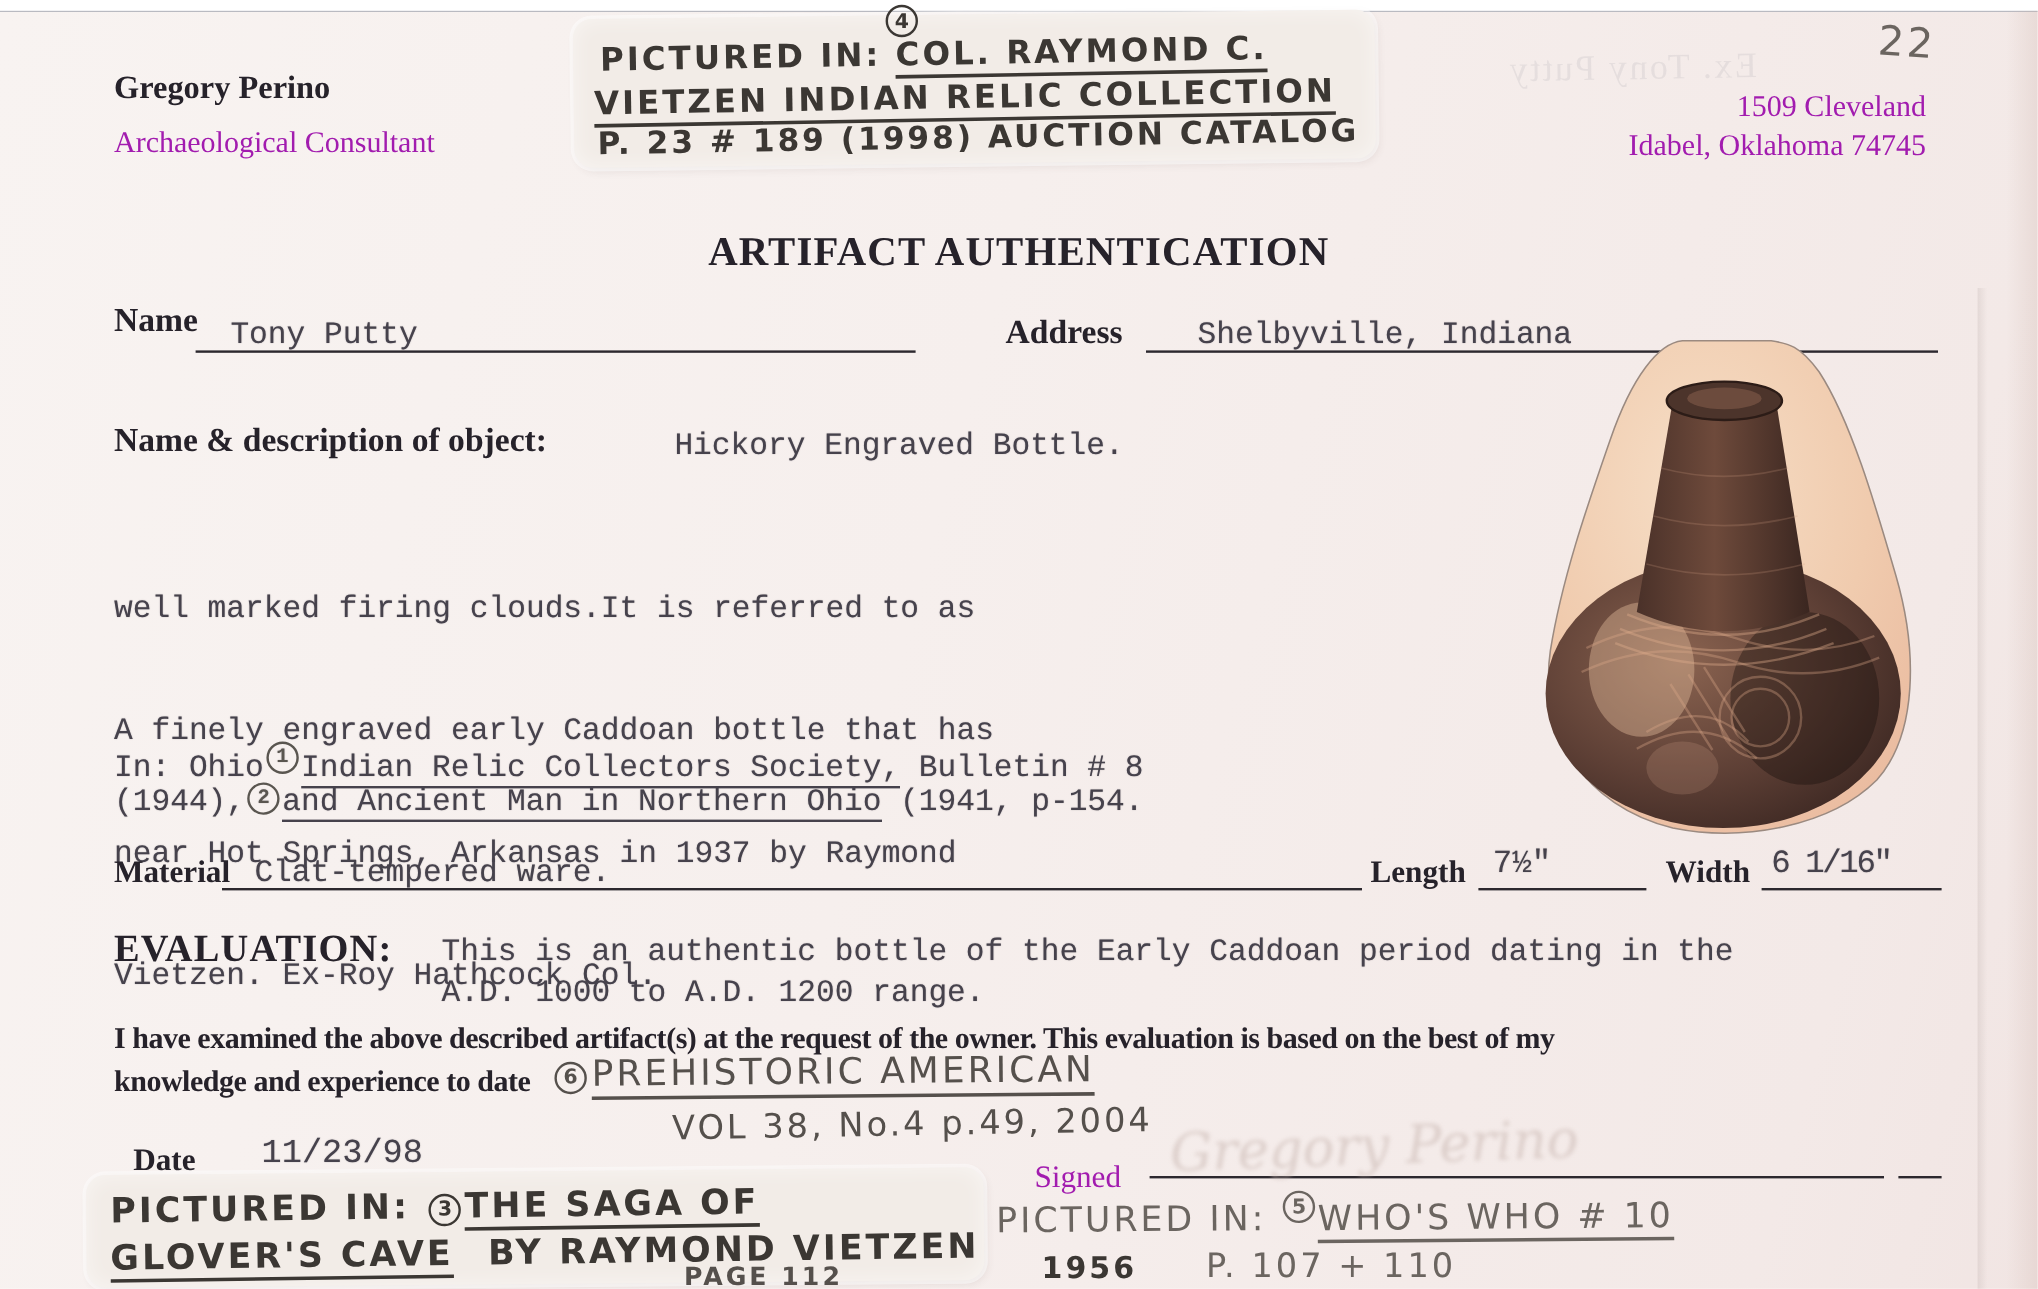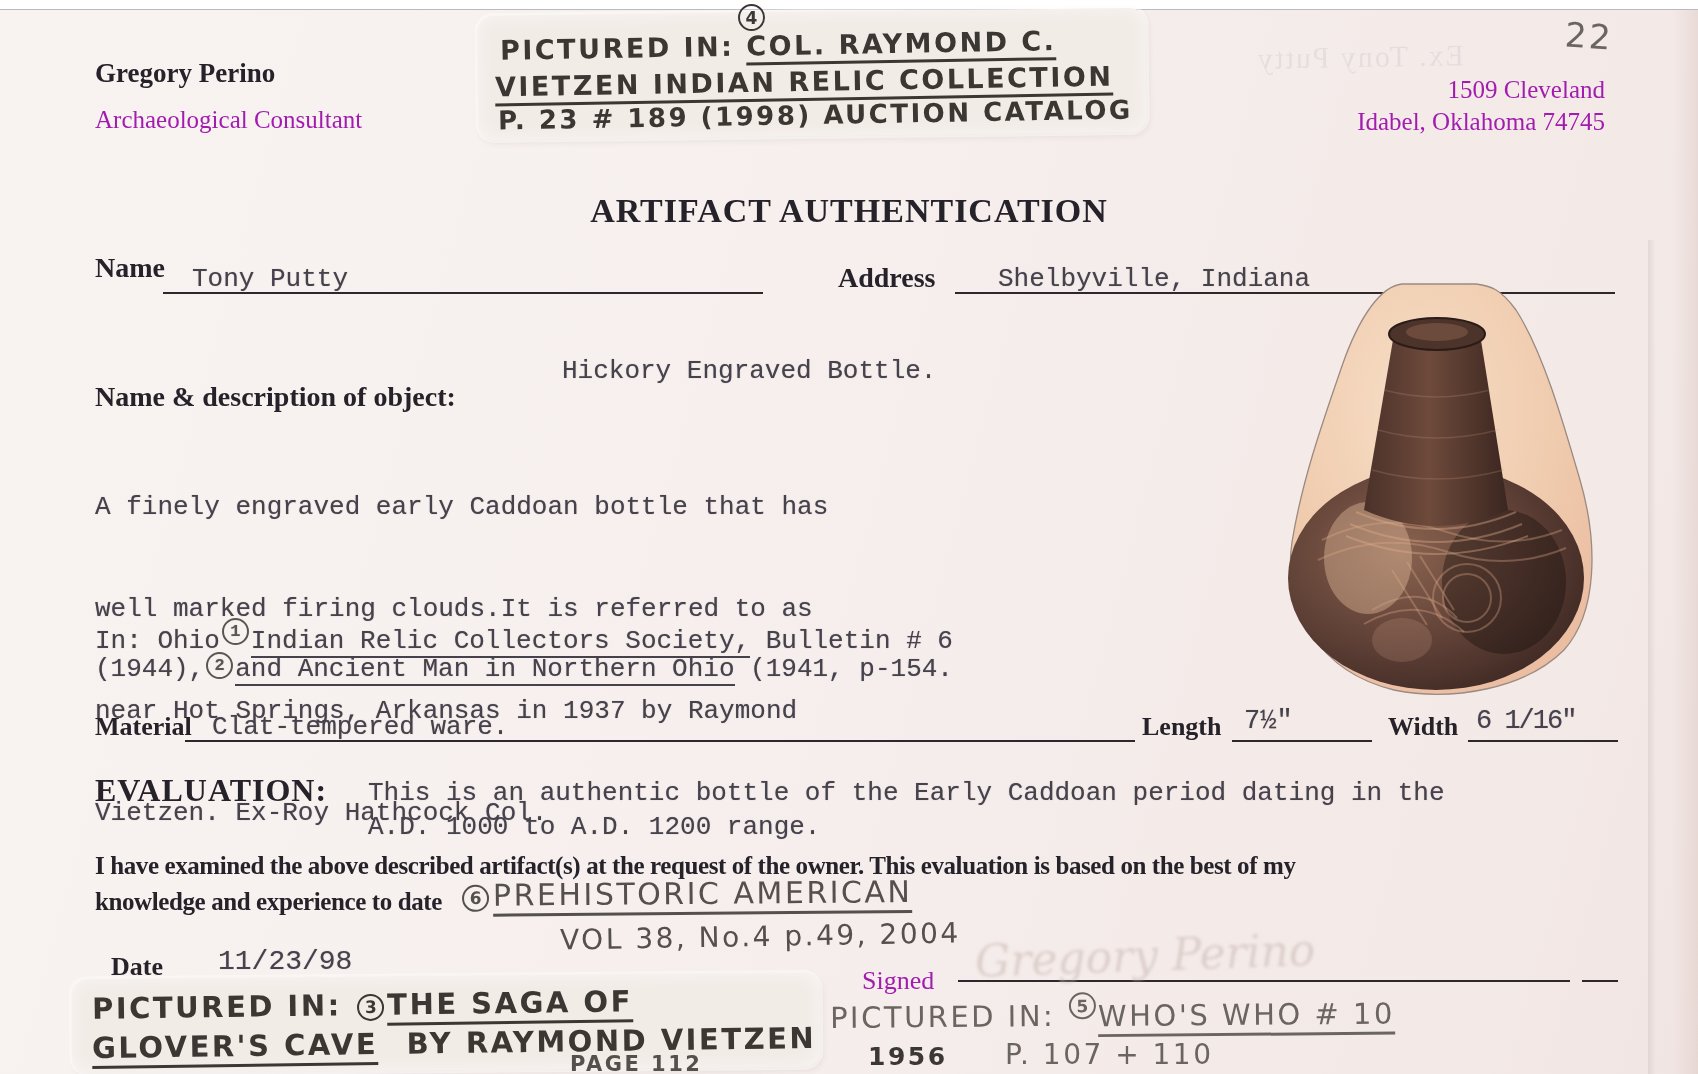--- a/index.html
+++ b/index.html
@@ -73,32 +73,32 @@
 <div class="abs serifB" style="left:0; top:192px; width:1698px; text-align:center; font-size:34px; letter-spacing:1px;">ARTIFACT AUTHENTICATION</div>
 
 <div class="abs serifB" style="left:95px; top:252px; font-size:28px;text-align:right;">Name</div>
 <div class="formline" style="left:163px; top:230px; width:600px; height:64px;"></div>
 <div class="abs mono" style="left:192px; top:264px; font-size:26px;">Tony Putty</div>
 
 <div class="abs serifB" style="left:838px; top:262px; font-size:28px;">Address</div>
 <div class="formline" style="left:955px; top:230px; width:660px; height:64px;"></div>
 <div class="abs mono" style="left:998px; top:264px; font-size:26px;">Shelbyville, Indiana</div>
 
-<div class="abs serifB" style="left:95px; top:352px; font-size:28px;margin-top:29px;">Name &amp; description of object:</div>
+<div class="abs serifB" style="left:95px; top:352px; font-size:28px;">Name &amp; description of object:</div>
 <div class="abs mono" style="left:562px; top:356px; font-size:26px;text-align:right;">Hickory Engraved Bottle.</div>
 
 <div class="abs mono" style="left:95px; top:422px; font-size:26px; line-height:34px; white-space:pre;">
+  <div>well marked firing clouds.It is referred to as</div>
   <div>A finely engraved early Caddoan bottle that has</div>
-  <div>well marked firing clouds.It is referred to as</div>
   <div>near Hot Springs, Arkansas in 1937 by Raymond</div>
   <div>Vietzen. Ex-Roy Hathcock Col.</div>
 </div>
 
 <div class="abs mono" style="left:95px; top:618px; font-size:26px; white-space:nowrap;">
-  <span>In: Ohio</span><span class="circle-num" style="vertical-align:12px; margin:0 2px; color:#5a5650; border-width:2px;">1</span><span class="ul-type">Indian Relic Collectors Society,</span><span> Bulletin # 6</span>
+  <span>In: Ohio</span><span class="circle-num" style="vertical-align:12px; margin:0 2px; color:#5a5650; border-width:2px;">1</span><span class="ul-type">Indian Relic Collectors Society,</span><span> Bulletin # 8</span>
 </div>
 <div class="abs mono" style="left:95px; top:652px; font-size:26px; white-space:nowrap;">
   <span>(1944),</span><span class="circle-num" style="vertical-align:6px; margin:0 2px; color:#5a5650; border-width:2px;">2</span><span class="ul-type">and Ancient Man in Northern Ohio</span><span> (1941, p-154.</span>
 </div>
 
 <div class="abs serifB" style="left:95px; top:712px; font-size:26px;">Material</div>
 <div class="formline" style="left:185px; top:680px; width:950px; height:62px;"></div>
 <div class="abs mono" style="left:212px; top:712px; font-size:26px;">Clat-tempered ware.</div>
 
 <div class="abs serifB" style="left:1142px; top:712px; font-size:26px;">Length</div>

